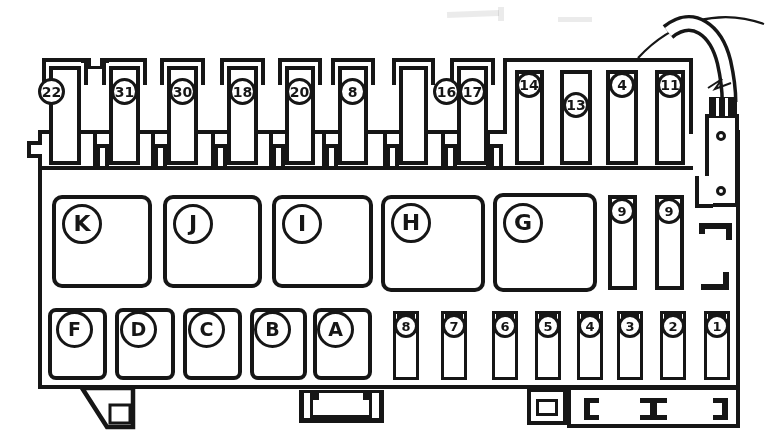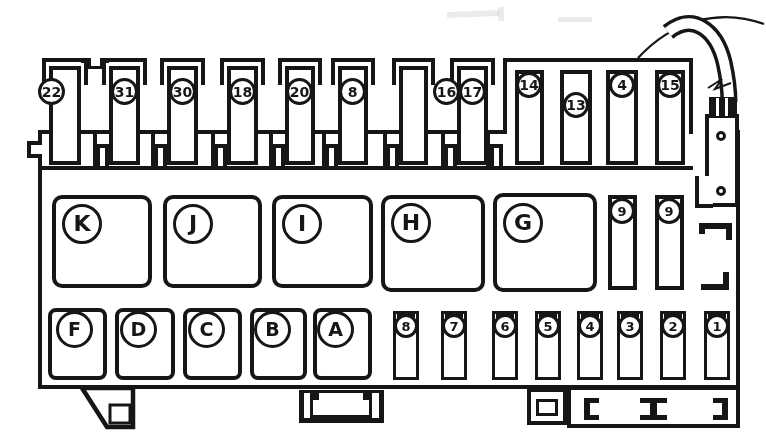--- a/index.html
+++ b/index.html
@@ -88,21 +88,21 @@
   <div class="abs circ" style="left:400px;top:78px;width:27px;height:27px;font-size:14px;margin-left:33px;">16</div>
   <div class="abs circ" style="left:459px;top:78px;width:27px;height:27px;font-size:14px;">17</div>
 
   <div class="abs fuse" style="left:515px;top:70px;width:29px;height:95px;"></div>
   <div class="abs fuse" style="left:560px;top:70px;width:32px;height:95px;"></div>
   <div class="abs fuse" style="left:606px;top:70px;width:32px;height:95px;"></div>
   <div class="abs fuse" style="left:655px;top:70px;width:30px;height:95px;"></div>
   <div class="abs circ" style="left:516px;top:72px;width:26px;height:26px;font-size:14px;">14</div>
   <div class="abs circ" style="left:563px;top:68px;width:26px;height:26px;font-size:14px;margin-top:24px;">13</div>
   <div class="abs circ" style="left:609px;top:72px;width:26px;height:26px;font-size:14px;">4</div>
-  <div class="abs circ" style="left:657px;top:72px;width:26px;height:26px;font-size:14px;">15</div>
+  <div class="abs circ" style="left:657px;top:72px;width:26px;height:26px;font-size:14px;">11</div>
 
   <svg class="abs" style="left:598px;top:0;z-index:2;" width="168" height="118" viewBox="0 0 168 118">
     <path d="M 40,58 C 75,20 122,8 166,24" fill="none" stroke="#161616" stroke-width="2.2"></path>
     <path d="M 70,32 C 95,12 118,30 126,62 C 130,80 131,92 131,102" fill="none" stroke="#161616" stroke-width="17" stroke-linecap="butt"></path>
     <path d="M 70,32 C 95,12 118,30 126,62 C 130,80 131,92 131,102" fill="none" stroke="#ffffff" stroke-width="10" stroke-linecap="butt"></path>
     <path d="M 110,88 L 124,79 L 117,89 L 133,83" fill="none" stroke="#161616" stroke-width="2"></path>
   </svg>
   <div class="abs blk" style="left:709px;top:97px;width:28px;height:20px;"></div>
   <div class="abs" style="left:716px;top:98px;width:3px;height:18px;background:#fff;z-index:7;"></div>
   <div class="abs" style="left:725px;top:98px;width:3px;height:18px;background:#fff;z-index:7;"></div>

